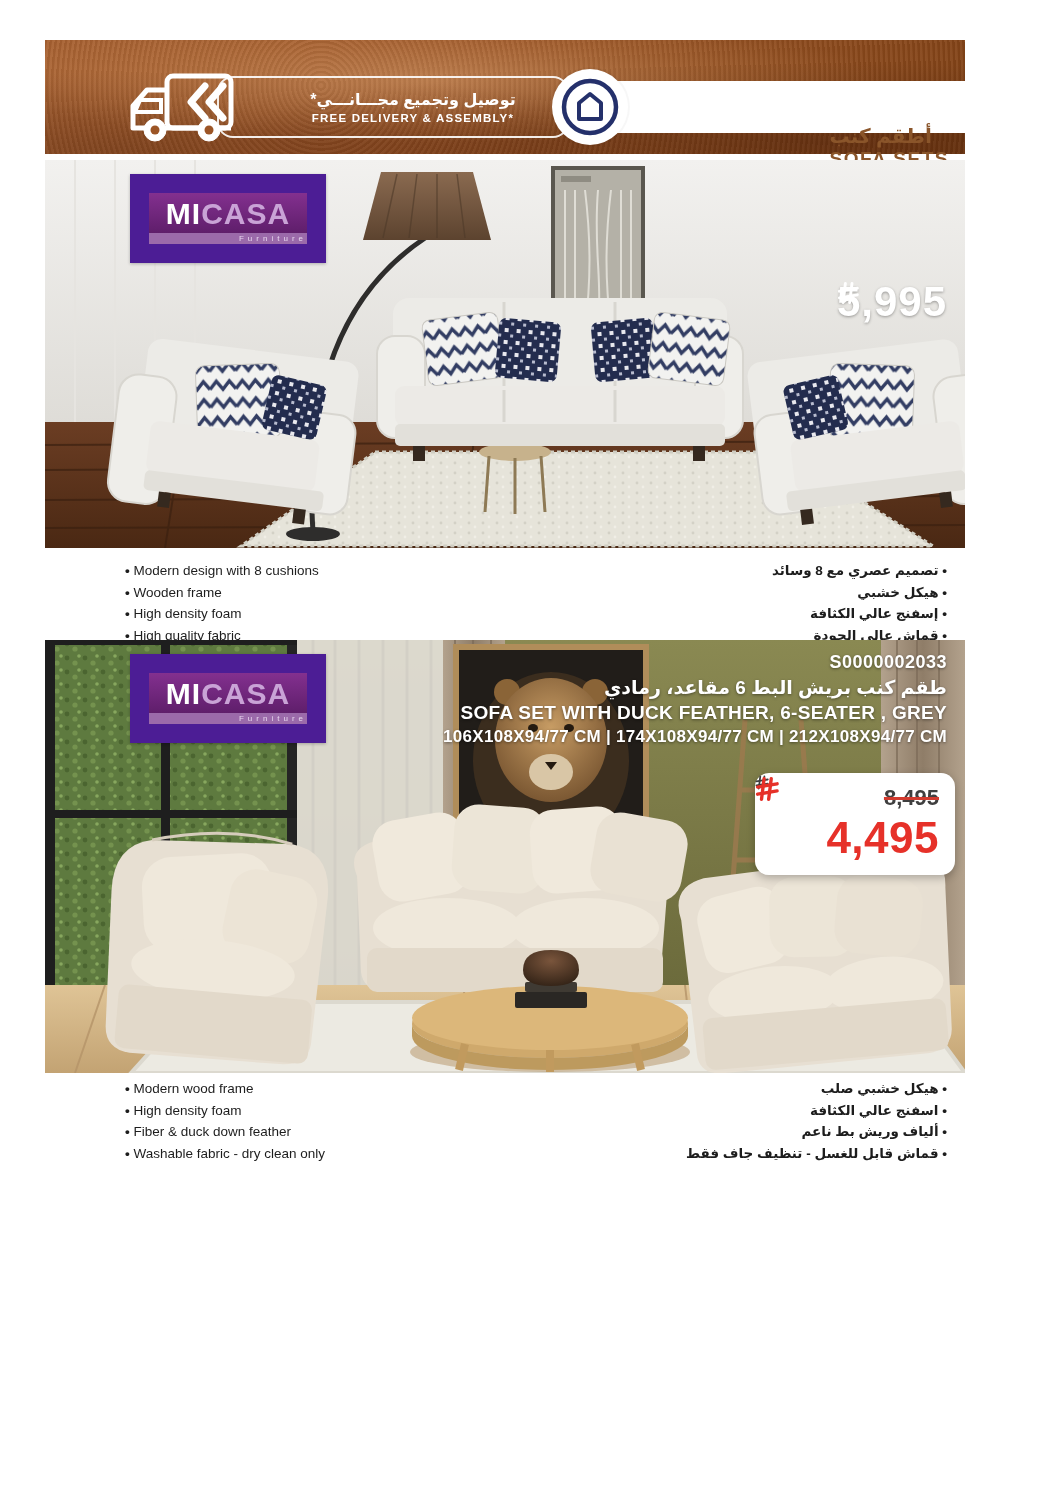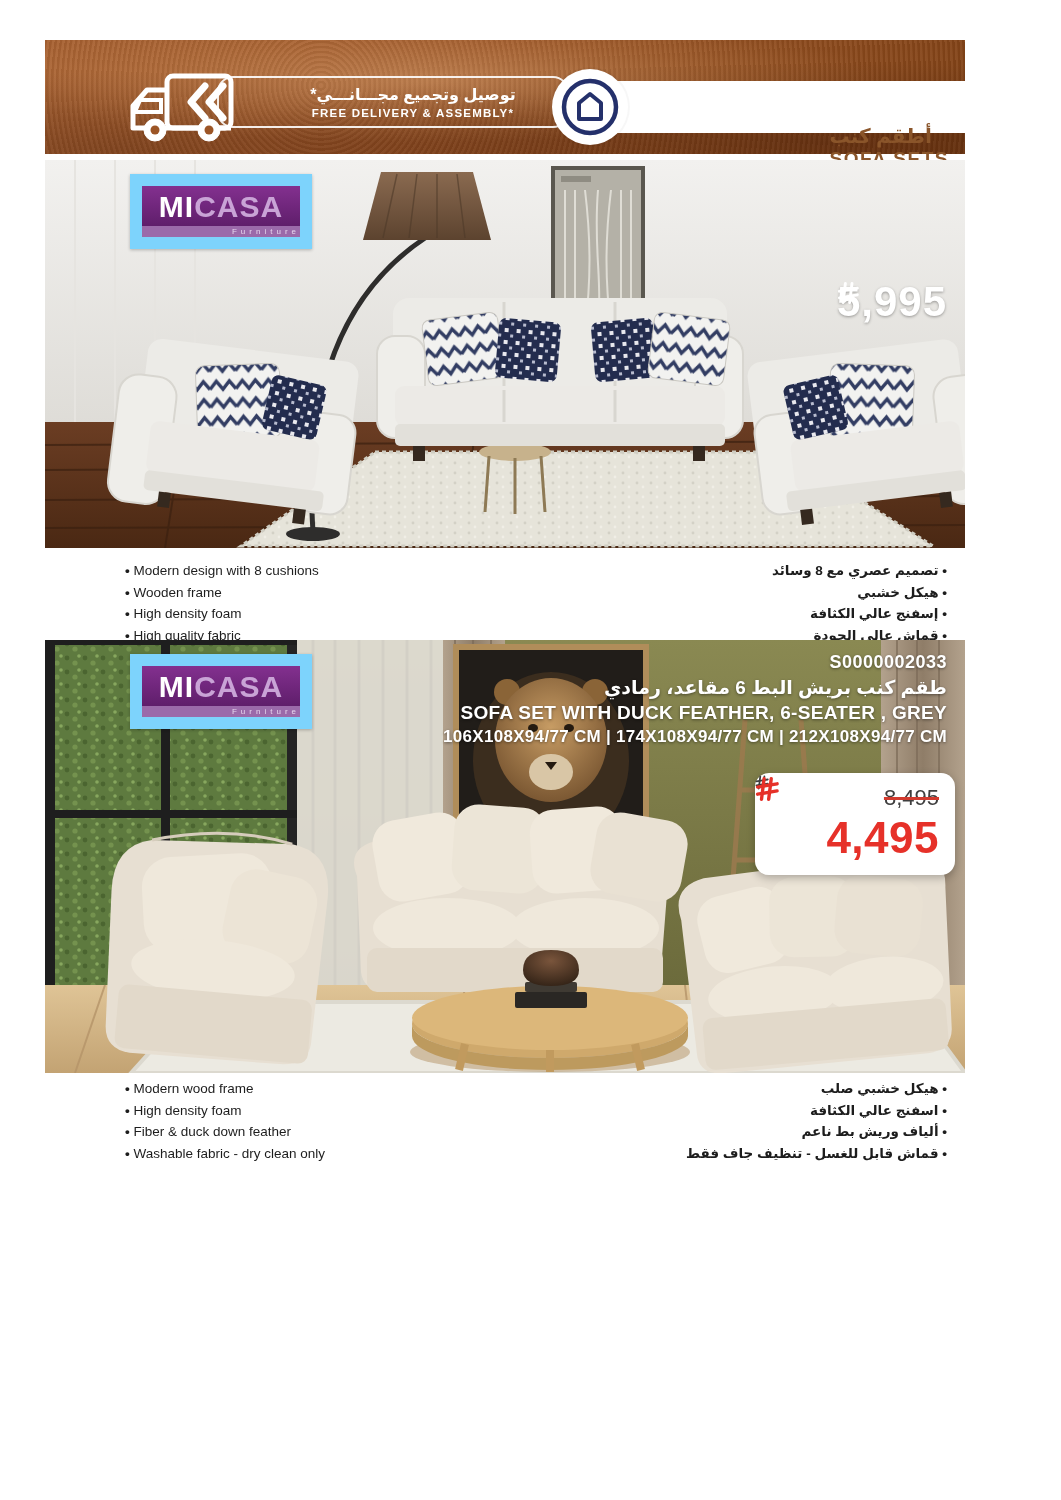--- a/index.html
+++ b/index.html
@@ -13,57 +13,57 @@
       radial-gradient(ellipse at 85% 90%, rgba(40,10,0,.35) 0%, rgba(0,0,0,0) 55%),
       radial-gradient(ellipse at 8% 95%, rgba(50,15,0,.30) 0%, rgba(0,0,0,0) 50%),
       repeating-radial-gradient(circle at 30% 40%, rgba(255,255,255,.05) 0 2px, rgba(0,0,0,.06) 3px 5px),
       linear-gradient(135deg,#a96232 0%, #9c5526 45%, #7f4115 100%);
   }
   .header-band{position:absolute;left:45px;top:40px;width:920px;height:114px;}
   .footer-band{position:absolute;left:45px;top:1152px;width:920px;height:66px;}
 
   
   .truck{position:absolute;left:82px;top:32px;width:112px;height:72px;}
-  .fd-box{position:absolute;left:172px;top:36px;width:352px;height:52px;border:2px solid rgba(255,255,255,.9);
+  .fd-box{position:absolute;left:172px;top:36px;width:352px;height:62px;border:2px solid rgba(255,255,255,.9);
           border-radius:16px;display:flex;flex-direction:column;justify-content:center;align-items:center;padding-left:40px;box-sizing:border-box;}
   .fd-ar{color:#fff;font-size:16px;font-weight:bold;direction:rtl;line-height:1.2;}
   .fd-en{color:#fff;font-size:11.5px;font-weight:bold;letter-spacing:1.2px;margin-top:3px;}
   .cat-strip{position:absolute;left:545px;top:41px;width:375px;height:52px;background:#fff;border-radius:26px 0 0 26px;}
   .home-circle{position:absolute;left:507px;top:29px;width:76px;height:76px;background:#fff;border-radius:50%;
                display:flex;align-items:center;justify-content:center;box-shadow:0 0 0 2px rgba(0,0,0,.03);}
   .cat-text{position:absolute;right:16px;top:44px;text-align:left;color:#8a552a;}
   .cat-ar{font-size:20px;font-weight:bold;direction:rtl;line-height:1.1;}
   .cat-en{font-size:19px;font-weight:bold;letter-spacing:1.5px;line-height:1.25;}
 
   
   .scene{position:absolute;left:45px;width:920px;overflow:hidden;}
   .scene1{top:160px;height:388px;}
   .scene2{top:640px;height:433px;}
   .scene svg{position:absolute;left:0;top:0;}
 
-  .micasa{position:absolute;left:85px;top:14px;width:158px;background:#7dd3fc;padding:12px;box-shadow:0 1px 3px rgba(0,0,0,.25);}
+  .micasa{position:absolute;left:85px;top:14px;width:158px;background:#4c1d95;padding:19px;box-shadow:0 1px 3px rgba(0,0,0,.25);}
   .micasa .main{background:linear-gradient(180deg,#83308f,#5f1e6b);text-align:center;padding:4px 0 2px;}
   .micasa .main .mi{color:#fff;font-weight:bold;font-size:30px;letter-spacing:1px;}
   .micasa .main .casa{color:#c9a3d6;font-weight:bold;font-size:30px;letter-spacing:1px;}
   .micasa .sub{background:#9b6aaa;color:#e7d6ee;text-align:right;font-size:8px;letter-spacing:4px;padding:1px 0;}
 
   .pinfo{position:absolute;right:18px;top:12px;text-align:right;color:#fff;
          text-shadow:0 1px 3px rgba(0,0,0,.45);}
   .pinfo .sku{font-size:18px;font-weight:bold;letter-spacing:.5px;}
   .pinfo .name-ar{font-size:19px;font-weight:bold;direction:rtl;margin-top:3px;}
   .pinfo .name-en{font-size:19px;font-weight:bold;margin-top:3px;letter-spacing:.3px;}
   .pinfo .dims{font-size:17px;font-weight:bold;margin-top:3px;letter-spacing:.3px;}
 
   .price-line{display:flex;align-items:center;justify-content:flex-end;gap:6px;}
   .price1{position:absolute;right:18px;top:118px;color:#fff;text-shadow:0 1px 3px rgba(0,0,0,.35);}
   .price1 .amount{font-size:42px;font-weight:bold;letter-spacing:1px;}
 
   .price-tag{position:absolute;right:10px;top:133px;width:200px;background:#fff;border-radius:14px;
              box-shadow:0 3px 8px rgba(0,0,0,.25);padding:12px 16px 14px;box-sizing:border-box;text-align:right;}
-  .old-price{color:#3f3f3f;font-weight:normal;font-size:22px;text-decoration:line-through;text-decoration-color:#d23a2e;text-decoration-thickness:3px;}
+  .old-price{color:#3f3f3f;font-weight:bold;font-size:22px;text-decoration:line-through;text-decoration-color:#d23a2e;text-decoration-thickness:3px;}
   .new-price{color:#e63129;font-weight:bold;font-size:44px;letter-spacing:.5px;line-height:1.05;}
 
   .riyal{display:inline-block;vertical-align:middle;}
 
   
   .features{position:absolute;left:45px;width:920px;display:flex;justify-content:space-between;}
   .features1{top:560px;}
   .features2{top:1078px;}
   ul.feat{list-style:none;margin:0;padding:0;font-size:13.5px;color:#1d1d1d;line-height:1.6;}
   ul.feat.en{padding-left:80px;}

